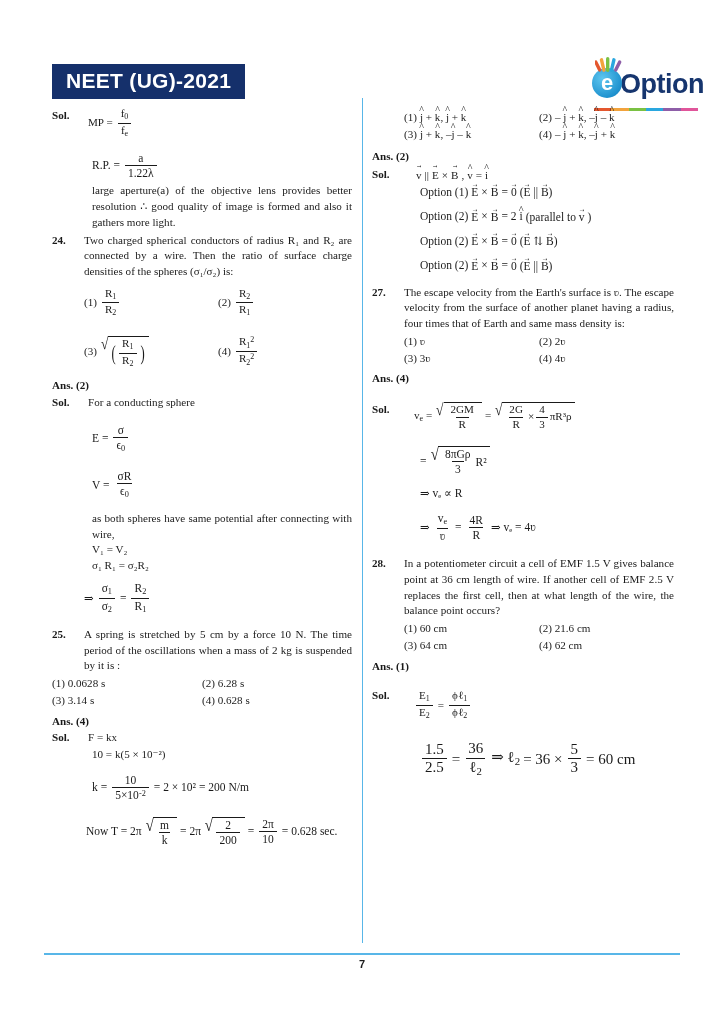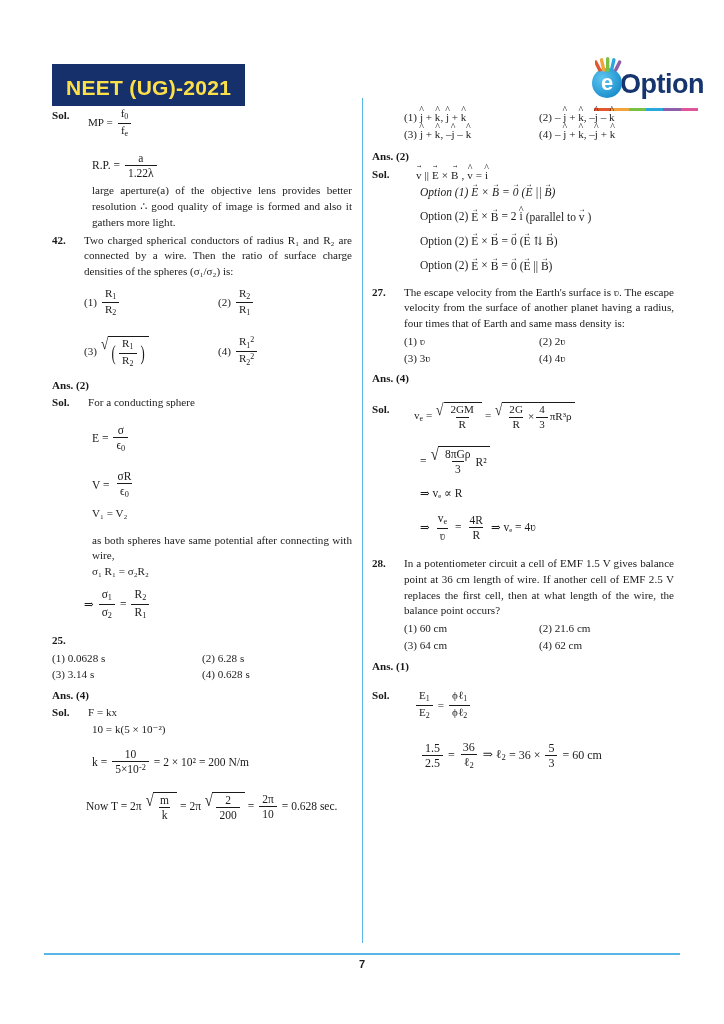--- a/index.html
+++ b/index.html
@@ -24,26 +24,26 @@
   
   .header {
     position: absolute;
     left: 52px; top: 64px;
     width: 648px; height: 44px;
   }
   .exam-banner {
     position: absolute;
     left: 0; top: 0;
     background: #15306b;
-    color: #fde047;
+    color: #ffffff;
     font-family: "Liberation Sans", "DejaVu Sans", sans-serif;
     font-weight: bold;
     font-size: 21px;
     letter-spacing: 0.3px;
-    padding: 13px 14px 7px 14px;
+    padding: 6px 14px 7px 14px;
     line-height: 1.05;
     white-space: nowrap;
   }
   .logo {
     position: absolute;
     right: 0; top: 0;
     width: 108px; height: 48px;
   }
   .logo-row {
     position: absolute;
@@ -286,21 +286,21 @@
         <span class="frac">
           <span class="num">a</span>
           <span class="den">1.22λ</span>
         </span>
       </span>
     </div>
 
     <div class="plain-ind body-txt">large aperture(a) of  the objective lens provides better resolution ∴ good quality of image is formed and also it gathers more light.</div>
 
     <div class="row" style="margin-top:2px;">
-      <div class="lbl lbl-q">42.</div>
+      <div class="lbl lbl-q">24.</div>
       <div class="body-txt">Two charged spherical conductors of radius R₁ and R₂ are connected by a wire. Then the ratio of surface charge densities of the spheres (σ₁/σ₂) is:</div>
     </div>
 
     <div class="opts" style="margin-left:32px;margin-top:4px;">
       <div class="opt tall">
         <span class="eq">
           <span>(1)</span>
           <span class="frac">
             <span class="num"><span>R</span><sub>1</sub></span>
             <span class="den"><span>R</span><sub>2</sub></span>
@@ -365,41 +365,42 @@
     <div class="math" style="margin-top:16px;">
       <span class="eq">
         <span>V =</span>
         <span class="frac">
           <span class="num">σR</span>
           <span class="den"><span>ϵ</span><sub>0</sub></span>
         </span>
       </span>
     </div>
 
+    <div class="plain-ind body-txt" style="margin-top:11px;">as both spheres have same potential after connecting with wire,</div>
     <div class="plain-ind">V₁ = V₂</div>
-    <div class="plain-ind body-txt" style="margin-top:11px;">as both spheres have same potential after connecting with wire,</div>
     <div class="plain-ind">σ₁ R₁ = σ₂R₂</div>
 
     <div class="math" style="margin-top:8px;margin-left:32px;">
       <span class="eq">
         <span>⇒</span>
         <span class="frac">
           <span class="num"><span>σ</span><sub>1</sub></span>
           <span class="den"><span>σ</span><sub>2</sub></span>
         </span>
         <span>=</span>
         <span class="frac">
           <span class="num"><span>R</span><sub>2</sub></span>
           <span class="den"><span>R</span><sub>1</sub></span>
         </span>
       </span>
     </div>
 
     <div class="row" style="margin-top:12px;">
       <div class="lbl lbl-q">25.</div>
+      <div class="body-txt">A spring is stretched by 5 cm by a force 10 N. The time period of the oscillations when a mass of 2 kg is suspended by it is :</div>
     </div>
     <div class="opts" style="">
       <div class="opt">(1) 0.0628 s</div>
       <div class="opt">(2) 6.28 s</div>
       <div class="opt">(3) 3.14 s</div>
       <div class="opt">(4) 0.628 s</div>
     </div>
 
     <div class="row" style="margin-top:5px;">
       <div class="lbl lbl-ans"><span>Ans.</span>&nbsp;<span>(4)</span></div>
@@ -490,21 +491,21 @@
 
     <div class="row" style="margin-top:3px;">
       <div class="lbl lbl-sol">Sol.</div>
       <div class="body-txt nojust">
         <span class="eq" style="margin-left:8px;">
           <span class="vec">v</span> || <span class="vec">E</span> × <span class="vec">B</span>, <span class="hat">v</span> = <span class="hat">i</span>
         </span>
       </div>
     </div>
 
-    <div class="math ind2" style="margin-top:0;font-style:italic;">
+    <div class="math ind2" style="margin-top:0;">
       <span class="eq">
         <span>Option (1)</span>
         <span class="vec">E</span> × <span class="vec">B</span> = <span class="vec">0</span>
         <span>(<span class="vec">E</span> || <span class="vec">B</span>)</span>
       </span>
     </div>
     <div class="math ind2" style="margin-top:11px;">
       <span class="eq">
         <span>Option (2)</span>
         <span class="vec">E</span> × <span class="vec">B</span> = 2<span class="hat">i</span>
@@ -635,21 +636,21 @@
           </span>
           <span>=</span>
           <span class="frac">
             <span class="num"><span>ϕℓ</span><sub>1</sub></span>
             <span class="den"><span>ϕℓ</span><sub>2</sub></span>
           </span>
         </span>
       </div>
     </div>
 
-    <div class="math ind2" style="margin-top:20px;font-size:12px;">
+    <div class="math ind2" style="margin-top:20px;font-size:15px;">
       <span class="eq">
         <span class="frac">
           <span class="num">1.5</span>
           <span class="den">2.5</span>
         </span>
         <span>=</span>
         <span class="frac">
           <span class="num">36</span>
           <span class="den"><span>ℓ</span><sub>2</sub></span>
         </span>

